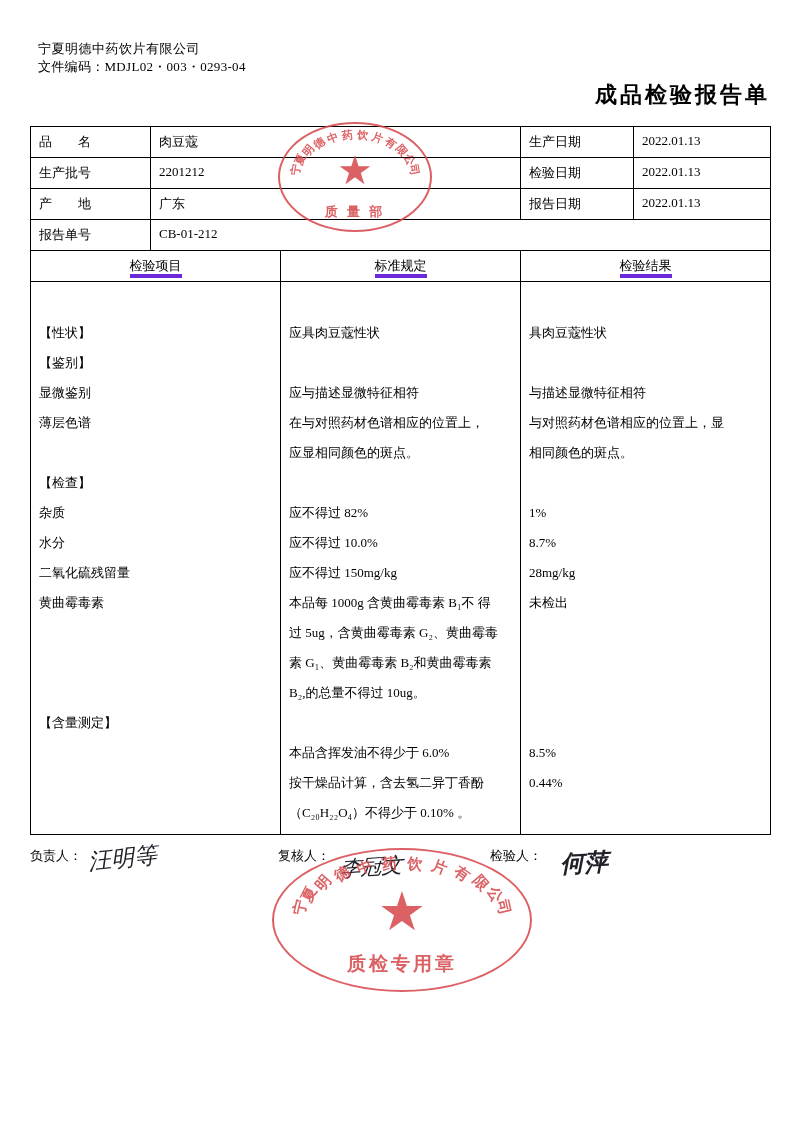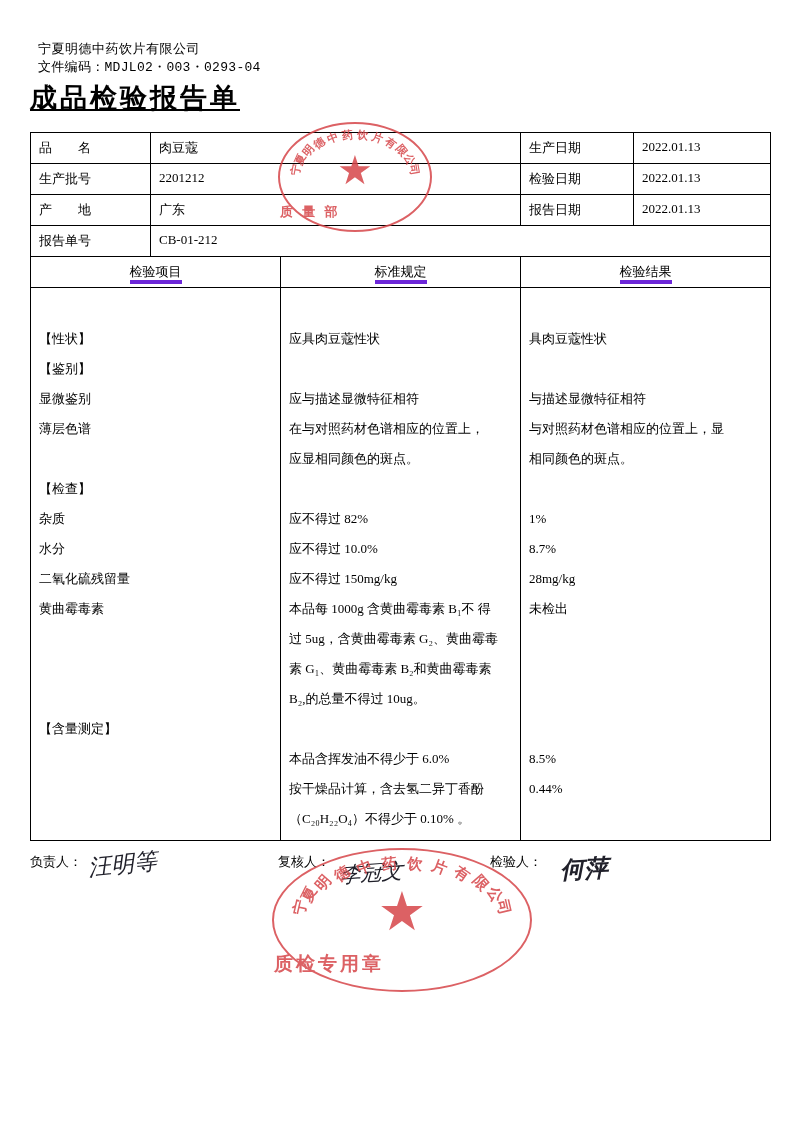--- a/index.html
+++ b/index.html
@@ -26,29 +26,28 @@
   
   .header-row {
     display: flex;
     justify-content: space-between;
     align-items: baseline;
     font-size: 13px;
     padding: 0 8px;
     flex-direction: column;
   }
   .company-name { letter-spacing: 0.5px; }
-  .doc-code { letter-spacing: 0.3px; font-family: Liberation Mono, monospace; }
+  .doc-code { letter-spacing: 0.3px; }
 
   .doc-title {
-    text-align: left;
-    font-size: 27px;
+    text-align: right;
+    font-size: 22px;
     font-weight: bold;
     letter-spacing: 3px;
     margin: 4px 0 16px 0;
-    text-decoration: underline;
   }
 
   
   .main-table {
     width: 740px;
     border-collapse: collapse;
     table-layout: fixed;
     font-size: 13px;
   }
   .main-table td {
@@ -175,21 +174,21 @@
     transform-origin: 0 0;
     white-space: pre;
   }
   .stamp-top .arc-text span { font-size: 11px; }
   .stamp-big .arc-text span { font-size: 15px; }
 
   .stamp .bottom-text {
     position: absolute;
     left: 0;
     right: 0;
-    text-align: left;
+    text-align: center;
     font-weight: bold;
     letter-spacing: 3px;
   }
   .stamp-top .bottom-text { bottom: 9px; font-size: 13px; }
   .stamp-big .bottom-text { bottom: 13px; font-size: 19px; }
 </style>
 </head>
 <body>
 
 <div class="page">

